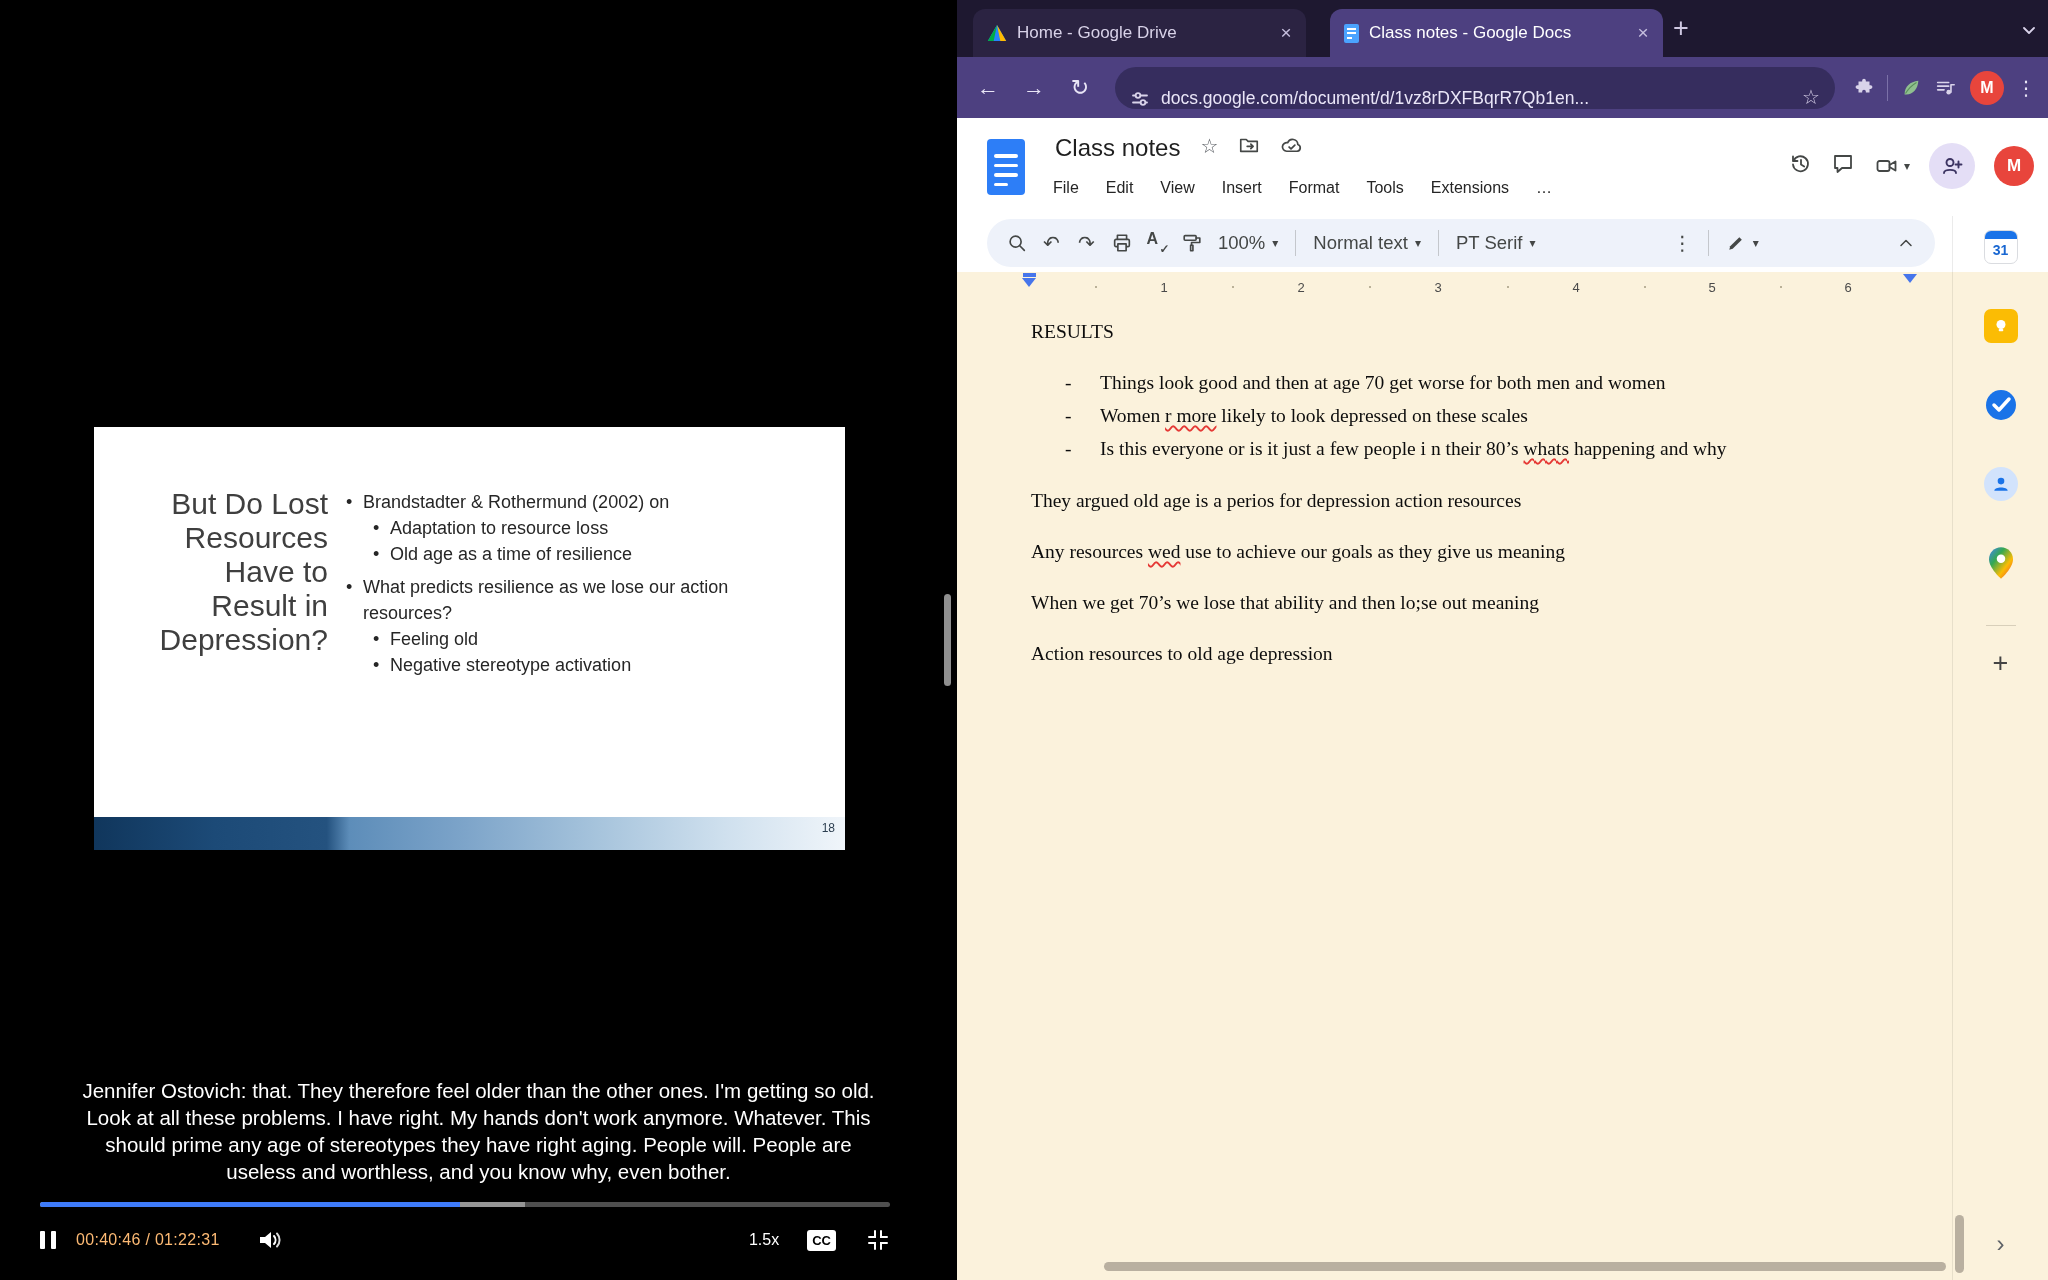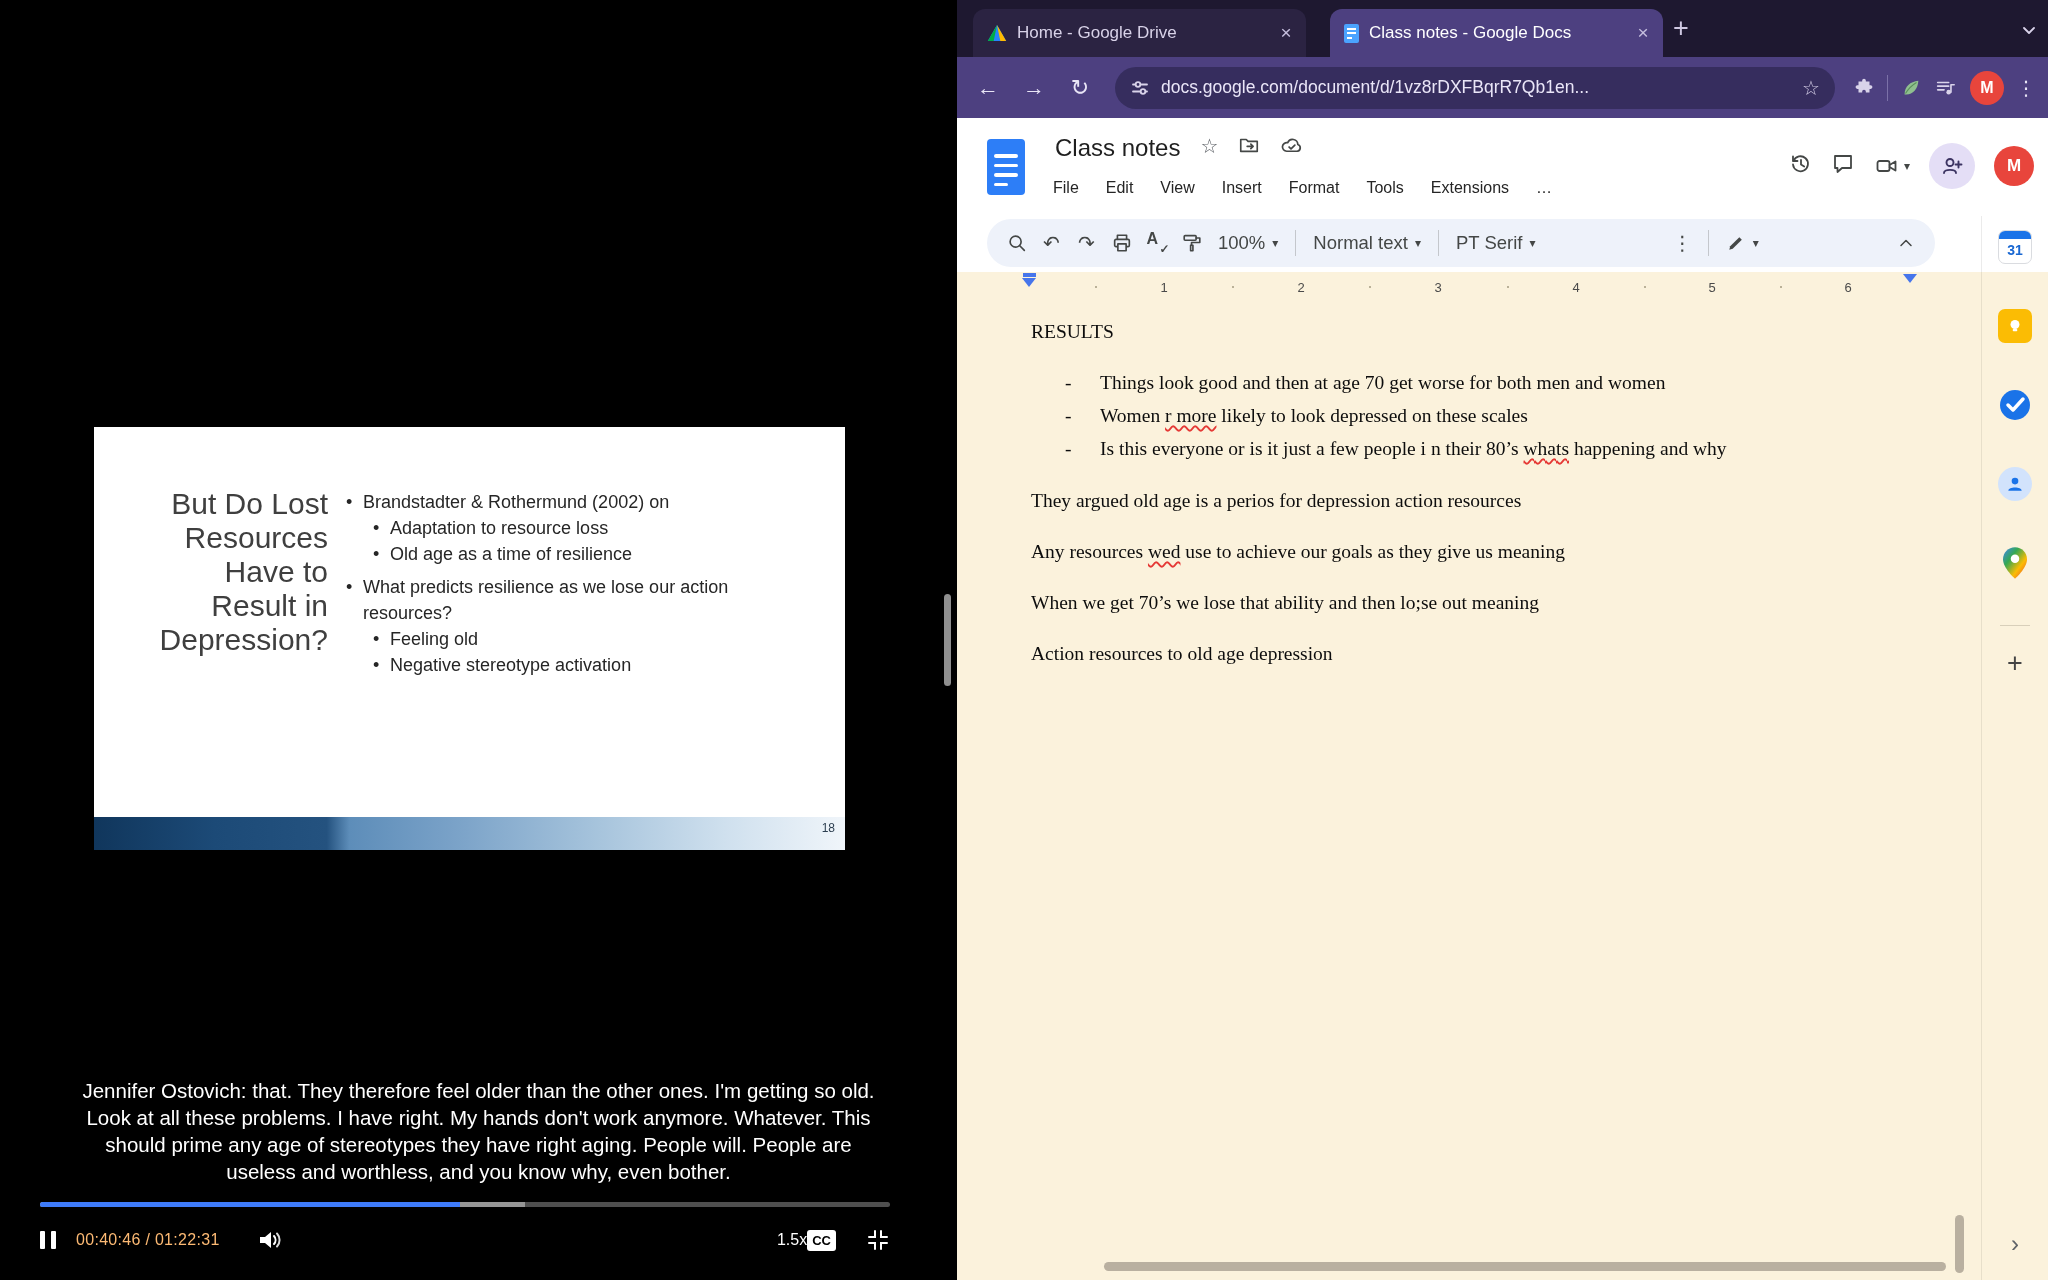--- a/index.html
+++ b/index.html
@@ -24,38 +24,38 @@
   .controls{position:absolute;left:18px;top:1188px;width:894px;height:84px}
   .track{position:absolute;left:22px;right:22px;top:14px;height:5px;background:#4f4f4f;border-radius:3px;overflow:hidden}
   .buffer{position:absolute;left:0;top:0;bottom:0;background:#969696}
   .played{position:absolute;left:0;top:0;bottom:0;background:#3e7bfa}
   .ctrl-row{position:absolute;left:22px;right:22px;top:32px;height:40px;display:flex;align-items:center;color:#fff}
   .pausebtn{display:flex;gap:6px;margin-right:20px;background:none;border:none;cursor:pointer}
   .pausebtn span{display:block;width:5px;height:18px;background:#fff;border-radius:1px}
   .time{font-size:16px;color:#fdba74;letter-spacing:.3px}
   .volbtn{margin-left:38px;display:flex;align-items:center}
   .csp{flex:1}
-  .speed{font-size:16px;color:#fff}
+  .speed{font-size:16px;margin-right:28px;color:#fff}
   .ccbadge{background:#fff;color:#000;font-weight:bold;font-size:13px;line-height:1;padding:4px 5px;border-radius:3px;margin-right:30px}
   .fsbtn{display:flex;align-items:center}
 
   
   .browser{position:absolute;left:957px;top:0;width:1091px;height:1280px;background:#fbf2dc}
   .tabstrip{height:57px;background:#1e1830;position:relative}
   .tab{position:absolute;top:9px;height:48px;width:333px;border-radius:12px 12px 0 0;display:flex;align-items:center;gap:10px;padding:0 8px 0 14px;font-size:17px;color:#d8d2e8}
   .tab.t1{left:16px;background:#2b2342}
   .tab.t2{left:373px;background:#4d4080;color:#fff}
   .tab-label{flex:1;white-space:nowrap;overflow:hidden;text-overflow:ellipsis}
   .tab-close{font-size:19px;color:#c5bedd;width:24px;height:24px;line-height:23px;text-align:center;border-radius:50%}
   .newtab{position:absolute;left:708px;top:13px;width:32px;height:32px;font-size:27px;line-height:30px;text-align:center;color:#cfc8e2}
   .tabchev{position:absolute;right:12px;top:21px;color:#cfc8e2}
 
   .navrow{height:61px;background:#4d4080;display:flex;align-items:center;padding:0 8px;color:#e9e5f6}
   .navbtn{width:46px;height:46px;line-height:46px;text-align:center;font-size:22px;border-radius:50%}
-  .addr{flex:1;height:42px;background:#362d5e;border-radius:21px;margin:0 12px;display:flex;align-items:center;padding:0 15px;gap:11px;min-width:0}
+  .addr{flex:1;height:42px;background:#362d5e;border-radius:21px;margin:0 12px;display:flex;align-items:flex-end;padding:0 15px;gap:11px;min-width:0}
   .url{flex:1;font-size:17.5px;color:#eae6f8;white-space:nowrap;overflow:hidden}
   .addr .star{font-size:20px;color:#cfc8e2}
   .chromeic{width:34px;display:flex;justify-content:center}
   .vdiv{width:1px;height:26px;background:#7b71a8;margin:0 6px}
   .cavatar{width:34px;height:34px;border-radius:50%;background:#e8453c;color:#fff;font-weight:bold;font-size:16px;line-height:34px;text-align:center;margin:0 8px}
   .kebab{font-size:20px;width:28px;text-align:center;color:#e9e5f6}
 
   .dheader{height:98px;background:#fff;position:relative}
   .dfile{position:absolute;left:30px;top:21px;width:38px;height:56px;background:#2d7ef7;border-radius:4px;padding:15px 7px 0}
   .dfile i{display:block;height:3.5px;background:#fff;border-radius:2px;margin-bottom:6px}
@@ -88,21 +88,21 @@
   .indtri{position:absolute;width:0;height:0;border-left:7px solid transparent;border-right:7px solid transparent;border-top:9px solid #4675eb}
 
   .doc{position:absolute;left:74px;top:303px;width:890px;font-family:"Liberation Serif",serif;font-size:19.5px;color:#0d0d0d}
   .doc .h{line-height:33px;margin-top:12px}
   .dlist{margin-top:18px}
   .dli{position:relative;padding-left:69px;line-height:33px}
   .dli .dash{position:absolute;left:34px}
   .dp{margin-top:18px;line-height:33px}
   .miss{text-decoration:underline;text-decoration-line:underline;text-decoration-style:wavy;text-decoration-color:#e53935;text-decoration-thickness:1.5px;text-underline-offset:3px}
 
-  .rail{position:absolute;top:216px;right:0;bottom:0;width:67px;border-left:1px solid rgba(0,0,0,.08);display:flex;flex-direction:column;align-items:center;padding-top:14px}
+  .rail{position:absolute;top:216px;right:0;bottom:0;width:96px;border-left:1px solid rgba(0,0,0,.08);display:flex;flex-direction:column;align-items:center;padding-top:14px}
   .railic{width:34px;height:34px;margin-bottom:45px;display:flex;align-items:center;justify-content:center}
   .cal{width:34px;height:34px;background:#fff;border:1px solid #dadce0;border-radius:7px;overflow:hidden}
   .cal b{display:block;height:8px;background:#1a73e8}
   .cal span{display:block;text-align:center;font-size:14px;color:#1967d2;font-weight:bold;line-height:23px}
   .keep{width:34px;height:34px;background:#fbbc04;border-radius:7px;display:flex;align-items:center;justify-content:center}
   .cont{width:34px;height:34px;background:#d2e3fc;border-radius:50%;display:flex;align-items:center;justify-content:center}
   .raildiv{width:30px;height:1px;background:#d8cfba;margin:0 0 24px}
   .railplus{font-size:27px;color:#444;line-height:1;margin-bottom:0}
   .railchev{position:absolute;bottom:24px;left:0;right:0;text-align:center;font-size:24px;color:#5f6368;line-height:1}
 

